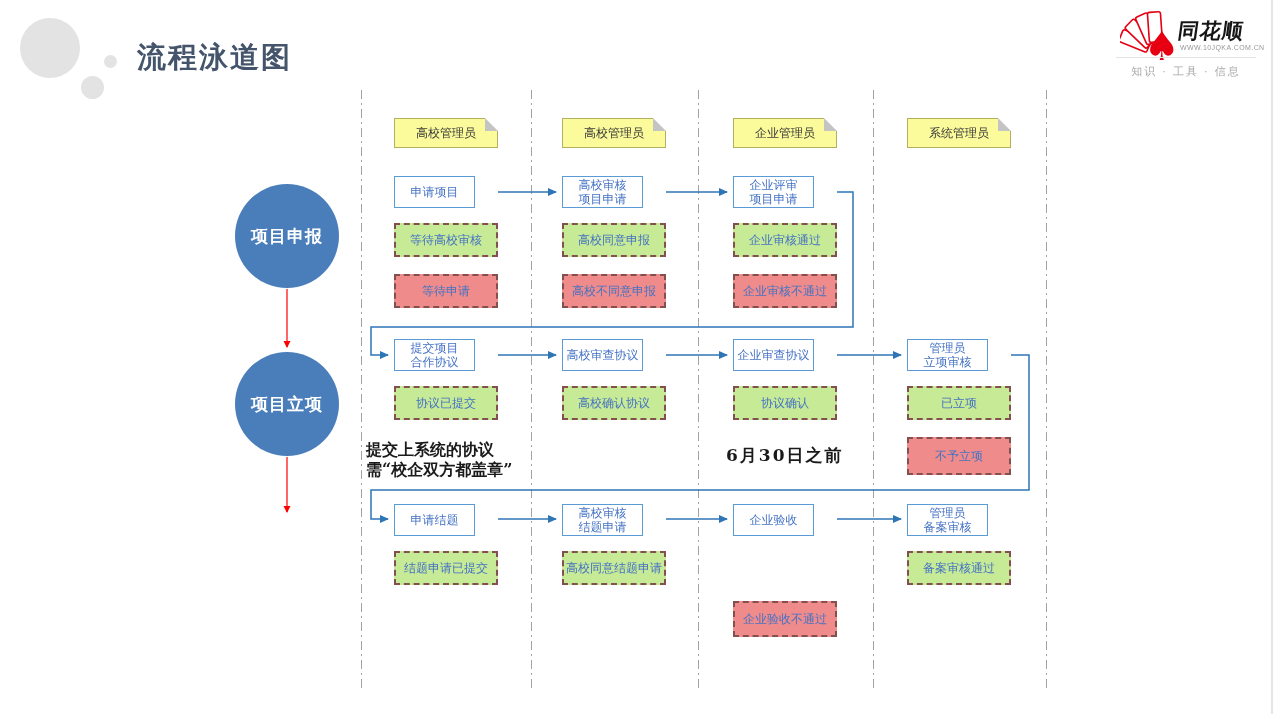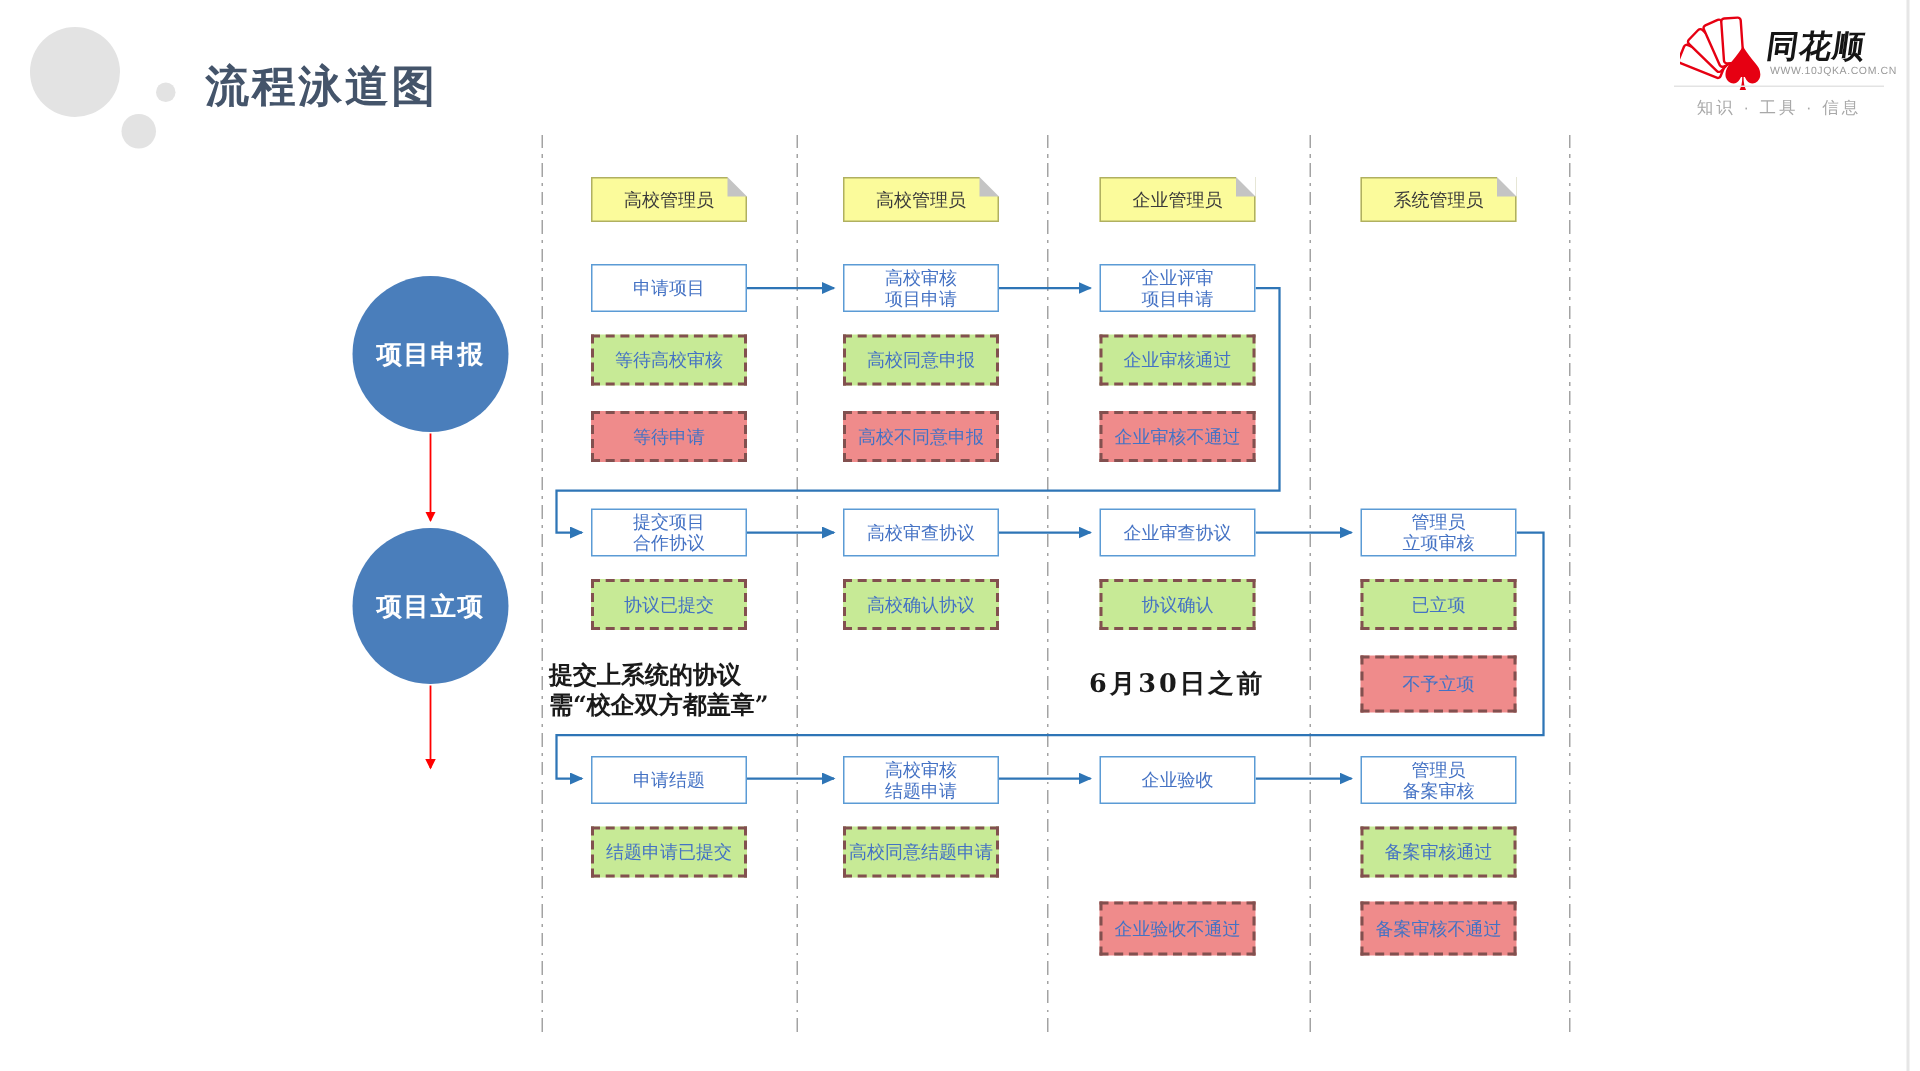--- a/index.html
+++ b/index.html
@@ -30,21 +30,21 @@
      background:repeating-linear-gradient(to bottom,#a3a3a3 0 9px,transparent 9px 13px,#a3a3a3 13px 15px,transparent 15px 19px);}
 
   
   .note{position:absolute;top:118px;width:104px;height:30px;background:#fbfb9b;border:1px solid #b0b060;
         box-sizing:border-box;display:flex;align-items:center;justify-content:center;
         font-size:12px;color:#3a3a3a;}
   .note::after{content:'';position:absolute;top:-1px;right:-1px;width:0;height:0;border-style:solid;
         border-width:0 13px 13px 0;border-color:#ffffff #ffffff #c4c4c4 #c4c4c4;}
 
   
-  .proc{position:absolute;width:104px;background:#fff;border:1.5px solid #5b9bd5;color:#4472c4;
+  .proc{position:absolute;width:81px;background:#fff;border:1.5px solid #5b9bd5;color:#4472c4;
         box-sizing:border-box;display:flex;align-items:center;justify-content:center;text-align:center;
         font-size:12px;line-height:14px;white-space:pre-line;z-index:3;}
   .st{position:absolute;width:104px;border:2px dashed #82504f;color:#4472c4;box-sizing:border-box;
       display:flex;align-items:center;justify-content:center;text-align:center;
       font-size:12px;line-height:13px;white-space:pre-line;z-index:3;}
   .st.ok{background:#c7ea96;}
   .st.bad{background:#ef8b8b;}
 
   
   .phase{position:absolute;left:235px;width:104px;height:104px;border-radius:50%;background:#4a7ebb;
@@ -155,19 +155,18 @@
   <div class="proc" style="left:394px;top:504px;height:32px">申请结题</div>
   <div class="proc" style="left:562px;top:504px;height:32px">高校审核
 结题申请</div>
   <div class="proc" style="left:733px;top:504px;height:32px">企业验收</div>
   <div class="proc" style="left:907px;top:504px;height:32px">管理员
 备案审核</div>
   <div class="st ok" style="left:394px;top:551px;height:34px">结题申请已提交</div>
   <div class="st ok" style="left:562px;top:551px;height:34px">高校同意结题申请</div>
   <div class="st ok" style="left:907px;top:551px;height:34px">备案审核通过</div>
   <div class="st bad" style="left:733px;top:601px;height:36px">企业验收不通过</div>
-  <div class="st bad" style="left:907px;top:601px;height:36px">备案审核不通过</div>
 
   <div class="anno a1">提交上系统的协议
 需“校企双方都盖章”</div>
   <div class="anno a2">6月30日之前</div>
 
 </div>
 
 </body></html>

